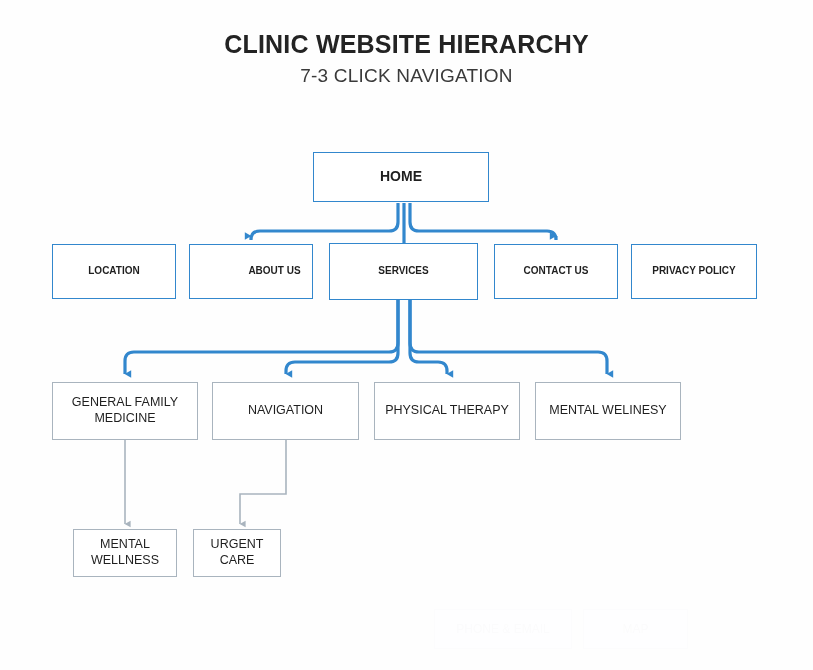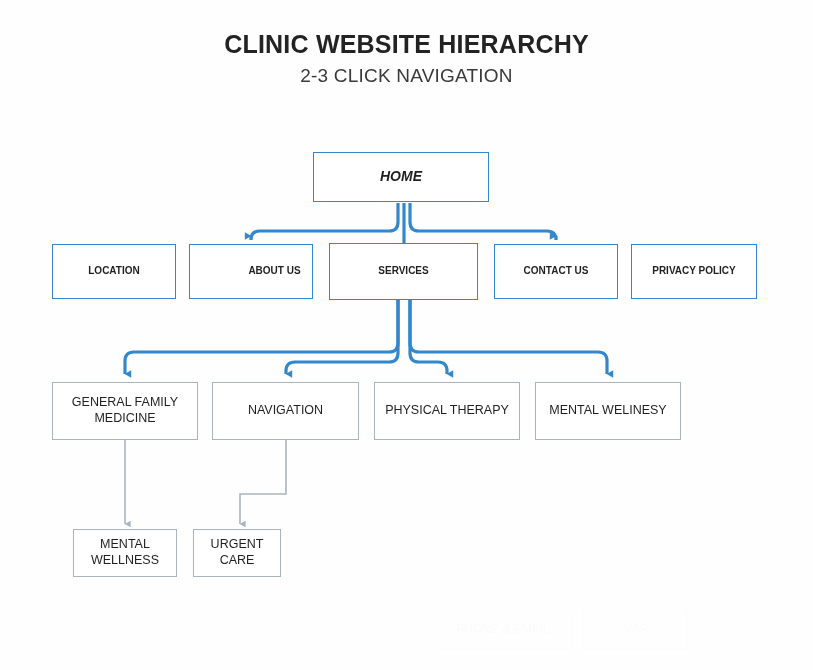--- a/index.html
+++ b/index.html
@@ -50,21 +50,21 @@
     display: flex;
     align-items: center;
     justify-content: center;
     text-align: center;
     color: #1f1f1f;
     line-height: 1.25;
     white-space: pre-line;
   }
   .node.blue   { border: 1.6px solid #3287cd; }
   .node.gray   { border: 1.2px solid #a9b4be; }
-  .node.root   { font-weight: bold; font-size: 14px; font-style: italic; }
+  .node.root   { font-weight: bold; font-size: 14px; }
   .node.lvl2   { font-weight: bold; font-size: 10px; }
   .node.lvl3   { font-weight: normal; font-size: 12.5px; }
   .node.lvl4   { font-weight: normal; font-size: 12.5px; }
 
   
   #wires {
     position: absolute;
     left: 0;
     top: 0;
     width: 813px;
@@ -84,21 +84,21 @@
     text-align: center;
     background: #fefeff;
   }
 </style>
 </head>
 <body>
 
 <div id="canvas">
 
   <div class="title">CLINIC WEBSITE HIERARCHY</div>
-  <div class="subtitle">2-3 CLICK NAVIGATION</div>
+  <div class="subtitle">7-3 CLICK NAVIGATION</div>
 
   <svg id="wires" viewBox="0 0 813 670">
     <defs>
       <marker id="arrowBlue" markerWidth="9" markerHeight="9" refX="4.2" refY="7.4" orient="auto" markerUnits="userSpaceOnUse">
         <path d="M0.4,1.2 L4.2,7.8 L8.0,1.2 Z" fill="#3287cd"></path>
       </marker>
       <marker id="arrowGray" markerWidth="8" markerHeight="8" refX="3.6" refY="6.6" orient="auto" markerUnits="userSpaceOnUse">
         <path d="M0.4,1.0 L3.6,7.0 L6.8,1.0 Z" fill="#a9b4be"></path>
       </marker>
     </defs>

